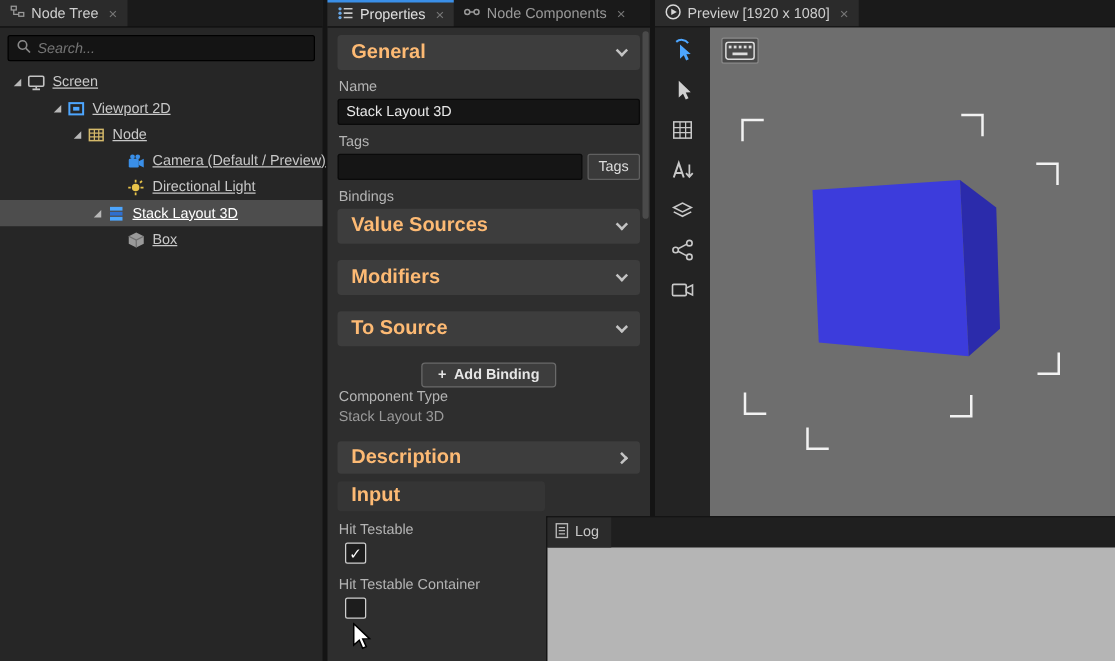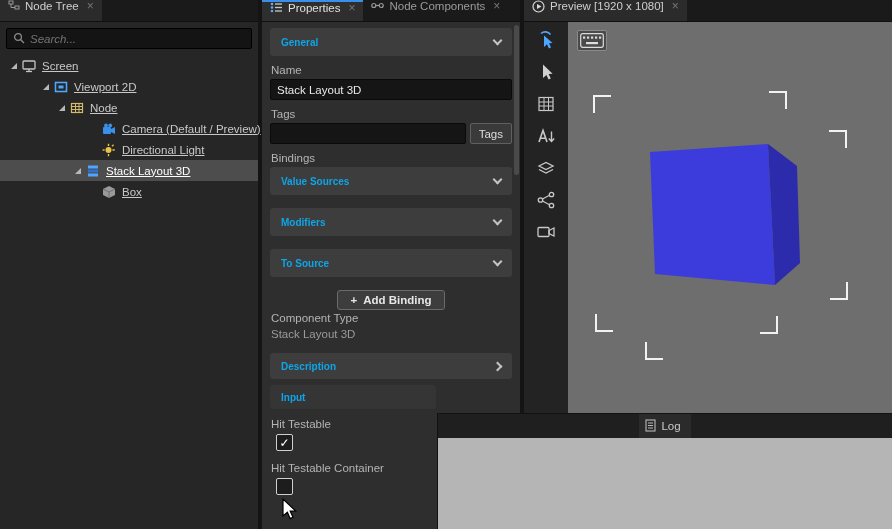--- a/index.html
+++ b/index.html
@@ -3,21 +3,21 @@
 <meta charset="utf-8">
 <style>
   * { margin:0; padding:0; box-sizing:border-box; }
   body { background:#000; }
   #root { position:relative; width:892px; height:529px; background:#141414;
           font-family:"Liberation Sans", sans-serif; overflow:hidden; color:#c8c8c8; }
   .panel { position:absolute; }
 
   
   .tabbar { height:22px; background:#1a1a1a; display:flex; align-items:stretch; border-bottom:1px solid #101010; }
-  .tab { display:flex; align-items:flex-start; gap:5px; padding:0 8px; font-size:11.5px; color:#9a9a9a; white-space:nowrap; }
+  .tab { display:flex; align-items:center; gap:5px; padding:0 8px; font-size:11.5px; color:#9a9a9a; white-space:nowrap; }
   .tab.active { background:#2e2e2e; color:#e0e0e0; border-top:2px solid #3a8fe8; }
   .tab.plain-active { background:#2b2b2b; color:#cfcfcf; }
   .close { color:#777; font-size:12px; margin-left:3px; line-height:1; }
 
   
   .node-tree-panel { left:0; top:0; width:258px; height:529px; background:#262626; }
   .search { margin:6px; height:21px; background:#141414; border:1px solid #000; border-radius:2px;
             display:flex; align-items:center; padding:0 6px; gap:5px; }
   .search input { background:transparent; border:0; outline:none; color:#9a9a9a; font-style:italic;
                   font-size:11.5px; width:100%; font-family:"Liberation Sans", sans-serif; }
@@ -27,21 +27,21 @@
   .d0{padding-left:6px}.d1{padding-left:22px}.d2{padding-left:38px}.d3{padding-left:54px}.d4{padding-left:70px}.d5{padding-left:86px}
   .exp { width:15px; display:flex; align-items:center; justify-content:center; flex:none; }
   .tri { width:0; height:0; border-bottom:6px solid #b8b8b8; border-left:6px solid transparent; }
   .ticon { width:16px; height:14px; display:flex; align-items:center; justify-content:center; margin-right:5px; flex:none; }
   .tlabel { white-space:nowrap; }
 
   
   .props-panel { left:262px; top:0; width:258px; height:529px; background:#2e2e2e; }
   .pcontent { padding:6px 8px 0 8px; }
   .phead { height:28px; background:#3d3d3d; border-radius:3px; display:flex; align-items:center;
-           justify-content:space-between; padding:0 11px; font-size:10px; font-weight:bold; color:#0ea5e9; }
+           justify-content:space-between; padding:0 11px; font-size:16px; font-weight:bold; color:#fdba74; }
   .chev { width:7px; height:7px; border-right:2px solid #c4c4c4; border-bottom:2px solid #c4c4c4; flex:none; }
   .chev.down { transform:rotate(45deg); margin-top:-3px; }
   .chev.right { transform:rotate(-45deg); }
   .plabel { font-size:11.5px; color:#b4b4b4; margin:8px 0 3px 1px; }
   .pinput { width:100%; height:21px; background:#151515; border:1px solid #0a0a0a; border-radius:2px;
             color:#e8e8e8; font-size:11.5px; padding:0 6px; outline:none; font-family:"Liberation Sans", sans-serif; }
   .tagsrow { display:flex; gap:4px; }
   .tagsbtn { height:21px; padding:0 8px; background:#3a3a3a; border:1px solid #606060; border-radius:2px;
              color:#ddd; font-size:11.5px; display:flex; align-items:center; flex:none; }
   .addbind { margin:13px auto 0 auto; width:fit-content; display:flex; align-items:center; gap:6px;
@@ -61,21 +61,21 @@
   .vtoolbar { position:absolute; left:0; top:0; bottom:0; width:44px; background:#232323;
               display:flex; flex-direction:column; align-items:center; padding-top:8px; gap:12px; }
   .vtool { width:22px; height:20px; display:flex; align-items:center; justify-content:center; }
   .viewport { position:absolute; left:44px; top:0; right:0; bottom:0; background:#6e6e6e; overflow:hidden; }
   .kbbtn { position:absolute; left:9px; top:8px; width:30px; height:21px; background:#4a4a4a;
            border:1px solid #8a8a8a; border-radius:2px; display:flex; align-items:center; justify-content:center; }
 
   
   .log-panel { left:437px; top:413px; width:455px; height:116px; z-index:20; background:#1f1f1f;
                border-left:1px solid #121212; border-top:1px solid #121212; }
-  .log-tabbar { height:24px; background:#1f1f1f; display:flex;justify-content:center; }
+  .log-tabbar { height:24px; background:#1f1f1f; display:flex; }
   .log-tab { display:flex; align-items:center; gap:5px; padding:0 10px 0 6px; background:#2b2b2b;
              font-size:11.5px; color:#c8c8c8; }
   .log-content { height:92px; background:#b5b5b5; }
 
   
   .cursor { position:absolute; left:281px; top:498px; z-index:99; }
 </style>
 </head>
 <body>
 

